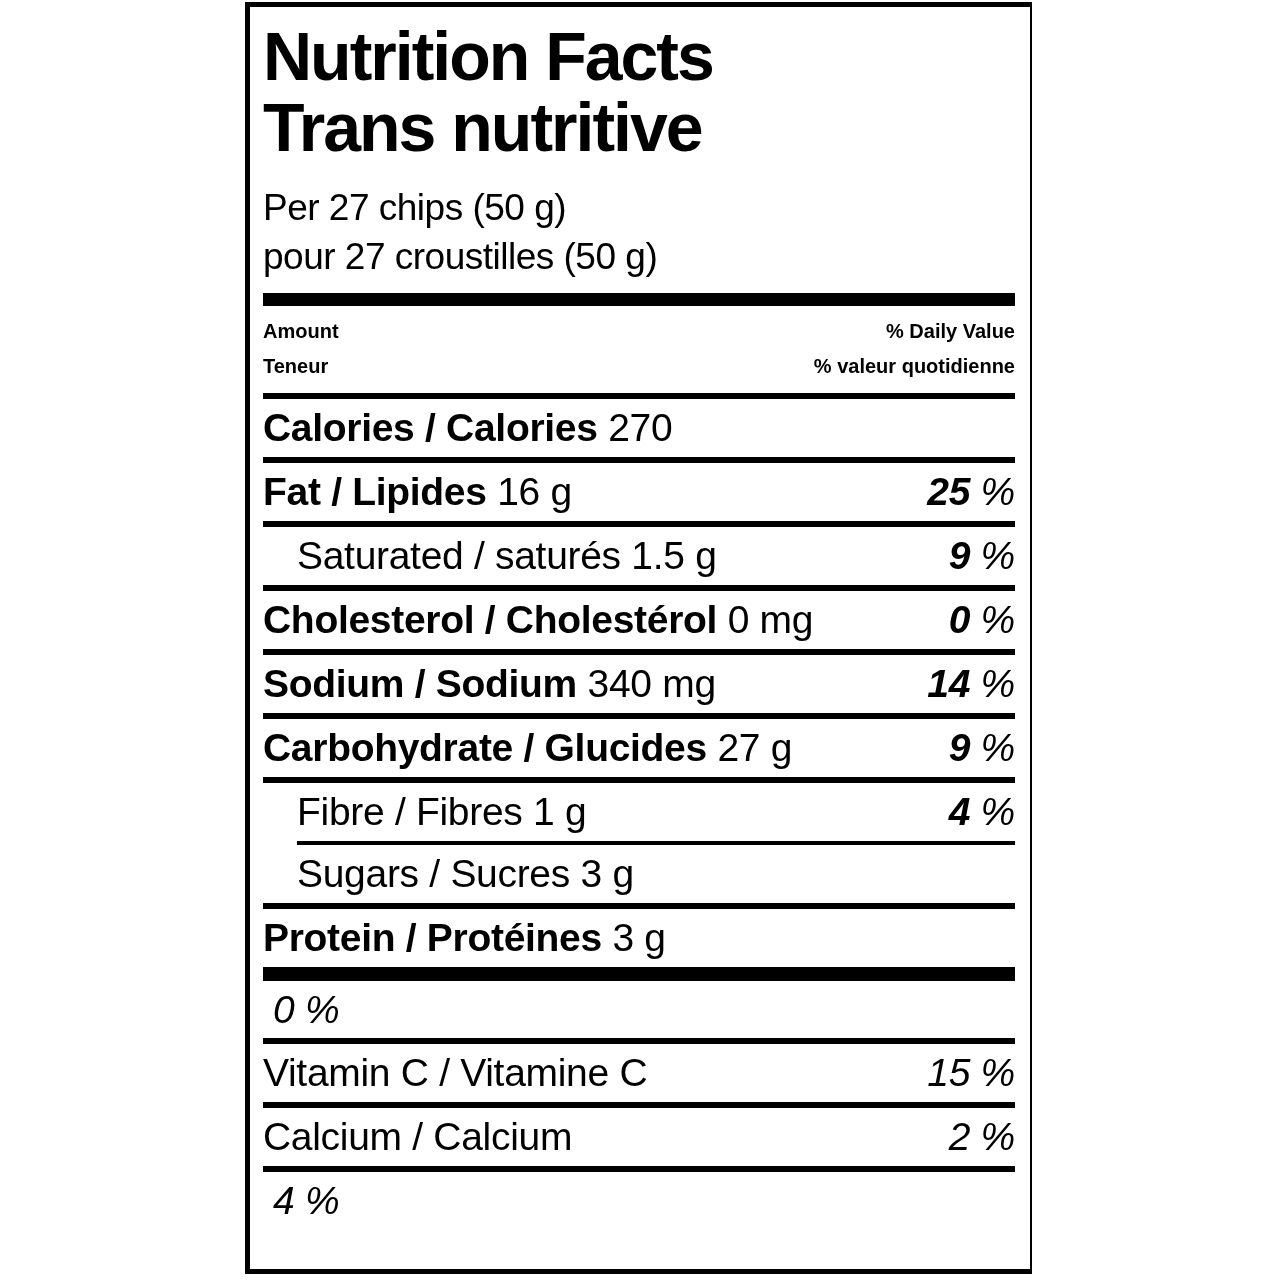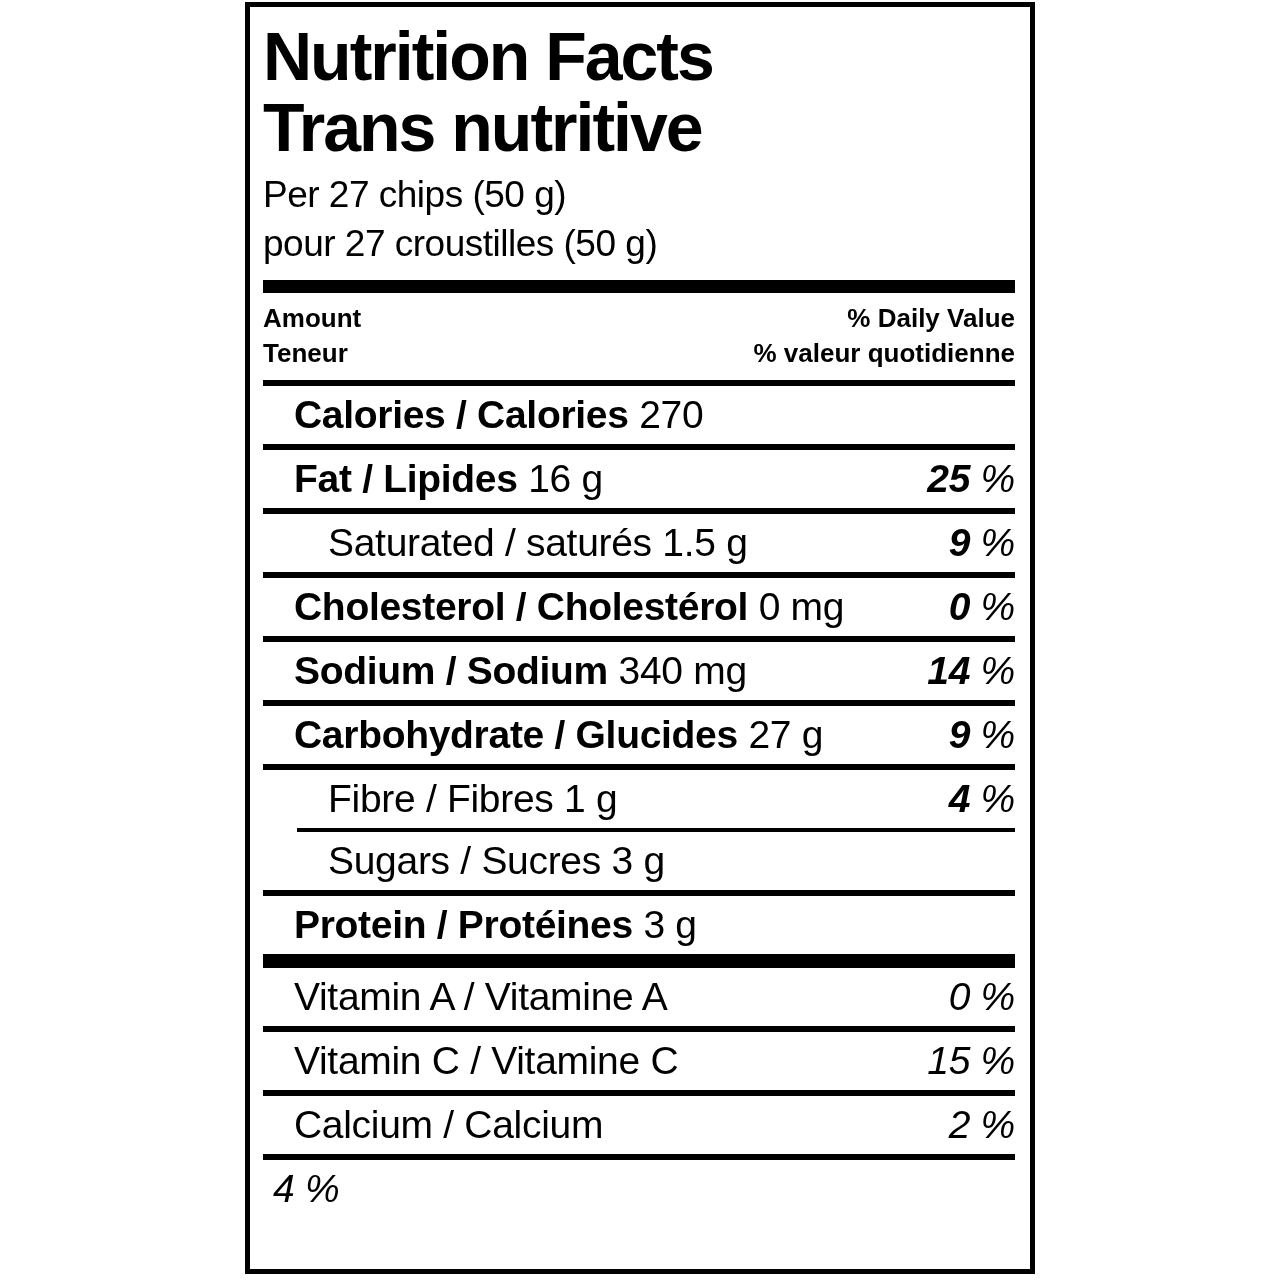--- a/index.html
+++ b/index.html
@@ -1,48 +1,48 @@
 <!DOCTYPE html>
 <html><head>
 <meta charset="utf-8">
 <style>
   * { box-sizing: border-box; }
   html, body { margin: 0; padding: 0; background: #ffffff; }
   .stage {
-    position: relative; width: 1280px; height: 1280px;
+    position: relative; width: 1032px; height: 1280px;
     background: #ffffff; color: #000;
     font-family: "Liberation Sans", "DejaVu Sans", sans-serif;
     overflow: hidden;
   }
   .nf-box {
     position: absolute; left: 245px; top: 2px; width: 790px; height: 1272px;
     border: 5px solid #000; background: #fff;
     padding: 14px 15px 0 13px;
     display: flex; flex-direction: column;
   }
   .nf-title {
     font-size: 68px; font-weight: 700; letter-spacing: -2px; line-height: 71px;
     white-space: nowrap;
   }
   .nf-serving { font-size: 37px; line-height: 49px; letter-spacing: -0.5px; }
-  .nf-serving.first { margin-top: 7px; }
+  .nf-serving.first { margin-top: 20px; }
   .bar { height: 13px; background: #000; flex: none; }
   .bar.top { margin-top: 12px; }
   .bar.after-protein { height: 14px; }
   .hdr { display: flex; justify-content: space-between; align-items: flex-end; padding: 8px 0 9px; }
-  .hdr-col { font-size: 26px; font-weight: 700; line-height: 35px; }
+  .hdr-col { font-size: 20px; font-weight: 700; line-height: 35px; }
   .hdr-col.right { text-align: right; }
   .rule { height: 6px; background: #000; flex: none; }
   .rule.thin { height: 4px; margin-left: 34px; }
   .row {
     display: flex; justify-content: space-between; align-items: center;
     padding: 5px 0; min-height: 57px;
     font-size: 39px; letter-spacing: -0.3px;
   }
-  .row .names { line-height: 48px; margin-left: 31px; }
+  .row .names { line-height: 48px; }
   .row.indent .names { padding-left: 34px; }
   .b { font-weight: 700; }
   .dv { white-space: pre; padding-left: 10px; font-style: italic; }
 </style>
 </head>
 <body>
 
 <div class="stage">
   <div class="nf-box">
 
@@ -121,23 +121,20 @@
           </div>
         </div>
         <div class="rule"></div>
         <div class="row">
           <div class="names">
             <div><span class="b">Protein / Protéines</span><span> 3 g</span></div>
           </div>
         </div>
         <div class="bar after-protein"></div>
         <div class="row">
-          <div class="names">
-            <div><span>Vitamin A / Vitamine A</span></div>
-          </div>
           <div class="dv"><span class="">0</span><span> %</span></div>
         </div>
         <div class="rule"></div>
         <div class="row">
           <div class="names">
             <div><span>Vitamin C / Vitamine C</span></div>
           </div>
           <div class="dv"><span class="">15</span><span> %</span></div>
         </div>
         <div class="rule"></div>

